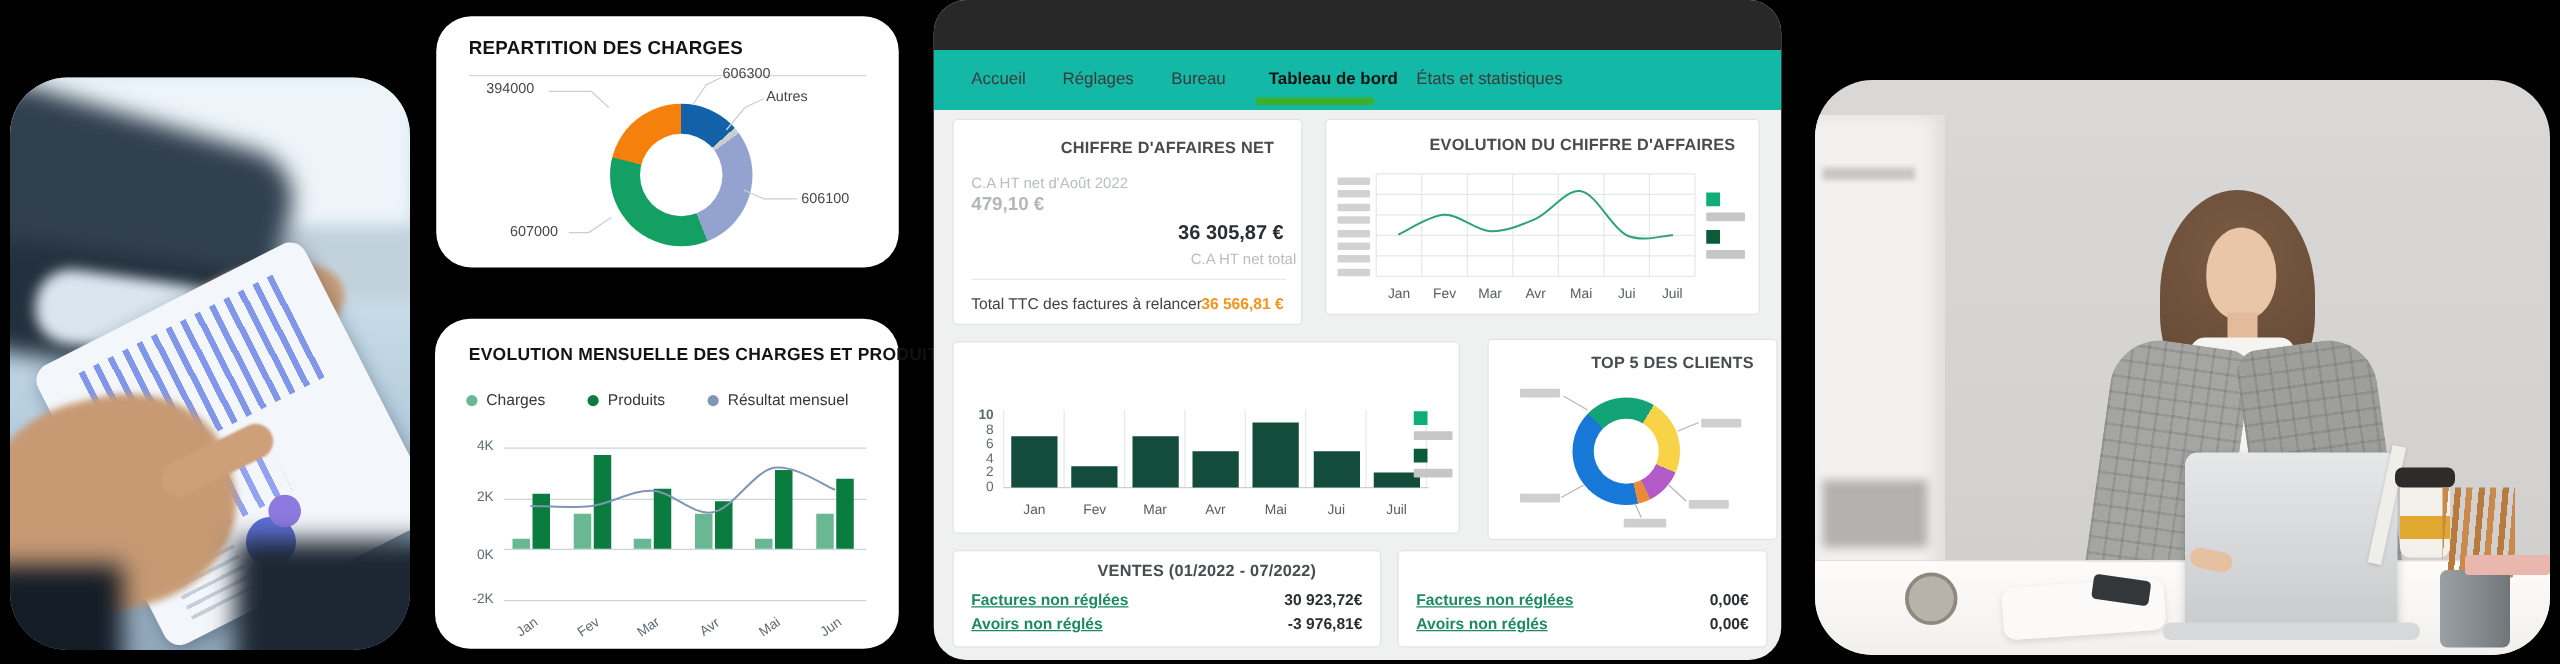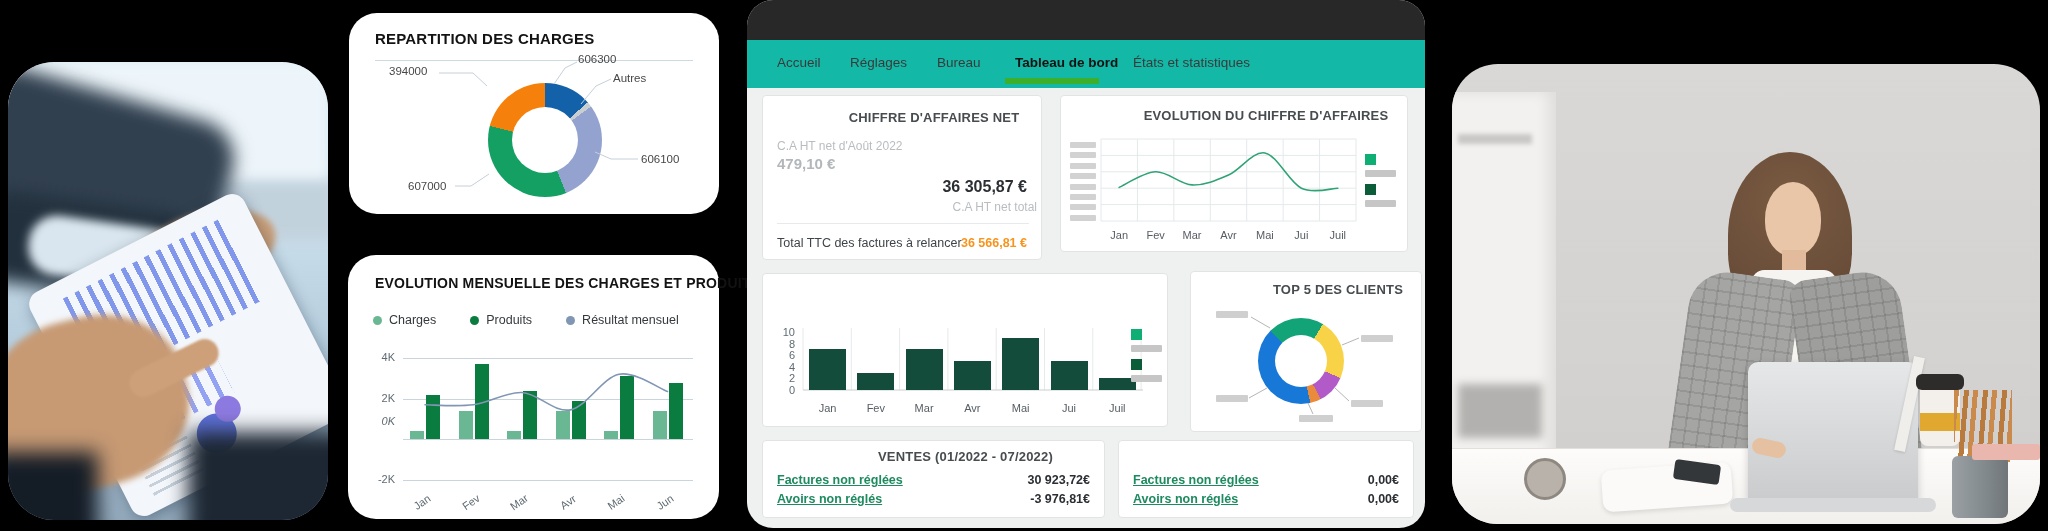--- a/index.html
+++ b/index.html
@@ -98,21 +98,21 @@
       <span>Produits</span>
       <span class="legend-dot" style="margin-left: 34px; background: rgb(128, 150, 180);" id="dot-resultat"></span>
       <span>Résultat mensuel</span>
     </div>
     <div class="plot" id="combo-plot" style="left:55px;top:103px;width:290px;height:122px;">
         <div class="hline" style="top: 0px;"></div>
         <div class="ytick" style="left: -40px; top: -7px;">4K</div>
         <div class="hline" style="top: 40.6667px;"></div>
         <div class="ytick" style="left: -40px; top: 33.6667px;">2K</div>
         <div class="hline" style="top: 81.3333px;"></div>
-        <div class="ytick" style="left: -40px; top: 57px; font-style: italic;">0K</div>
+        <div class="ytick" style="left: -40px; top: 80px;">0K</div>
         <div class="hline" style="top: 122px;"></div>
         <div class="ytick" style="left: -40px; top: 115px;">-2K</div>
         <div class="bar" style="left: 7px; width: 14px; top: 73.2px; height: 8.13333px; background: rgb(106, 184, 147);"></div>
         <div class="bar" style="left: 23px; width: 14px; top: 36.6px; height: 44.7333px; background: rgb(10, 124, 63);"></div>
         <div class="month-rot" style="left: 2px; top: 138px;">Jan</div>
         <div class="bar" style="left: 55.5px; width: 14px; top: 52.8667px; height: 28.4667px; background: rgb(106, 184, 147);"></div>
         <div class="bar" style="left: 71.5px; width: 14px; top: 6.1px; height: 75.2333px; background: rgb(10, 124, 63);"></div>
         <div class="month-rot" style="left: 50.5px; top: 138px;">Fev</div>
         <div class="bar" style="left: 104px; width: 14px; top: 73.2px; height: 8.13333px; background: rgb(106, 184, 147);"></div>
         <div class="bar" style="left: 120px; width: 14px; top: 32.5333px; height: 48.8px; background: rgb(10, 124, 63);"></div>
@@ -207,21 +207,21 @@
               <line x1="0" y1="2" x2="0" y2="64" stroke="#e6eaea" stroke-width="1"></line>
               <line x1="48.3" y1="2" x2="48.3" y2="64" stroke="#e6eaea" stroke-width="1"></line>
               <line x1="96.6" y1="2" x2="96.6" y2="64" stroke="#e6eaea" stroke-width="1"></line>
               <line x1="144.89999999999998" y1="2" x2="144.89999999999998" y2="64" stroke="#e6eaea" stroke-width="1"></line>
               <line x1="193.2" y1="2" x2="193.2" y2="64" stroke="#e6eaea" stroke-width="1"></line>
               <line x1="241.5" y1="2" x2="241.5" y2="64" stroke="#e6eaea" stroke-width="1"></line>
               <line x1="289.79999999999995" y1="2" x2="289.79999999999995" y2="64" stroke="#e6eaea" stroke-width="1"></line>
               <line x1="338.09999999999997" y1="2" x2="338.09999999999997" y2="64" stroke="#e6eaea" stroke-width="1"></line>
               <line x1="0" y1="64" x2="340" y2="64" stroke="#c9cfd2" stroke-width="1"></line>
             </svg>
-            <div class="ytick" style="left: -38px; top: 0px; width: 30px;">10</div>
+            <div class="ytick" style="left: -38px; top: 0px; width: 30px; font-weight: bold;">10</div>
             <div class="ytick" style="left: -38px; top: 11.6px; width: 30px;">8</div>
             <div class="ytick" style="left: -38px; top: 23.2px; width: 30px;">6</div>
             <div class="ytick" style="left: -38px; top: 34.8px; width: 30px;">4</div>
             <div class="ytick" style="left: -38px; top: 46.4px; width: 30px;">2</div>
             <div class="ytick" style="left: -38px; top: 58px; width: 30px;">0</div>
             <div class="bar" style="left: 6px; width: 37px; top: 23.4px; height: 40.6px; background: rgb(19, 76, 59);"></div>
             <div class="bar" style="left: 54.3px; width: 37px; top: 46.6px; height: 17.4px; background: rgb(19, 76, 59);"></div>
             <div class="bar" style="left: 102.6px; width: 37px; top: 23.4px; height: 40.6px; background: rgb(19, 76, 59);"></div>
             <div class="bar" style="left: 150.9px; width: 37px; top: 35px; height: 29px; background: rgb(19, 76, 59);"></div>
             <div class="bar" style="left: 199.2px; width: 37px; top: 11.8px; height: 52.2px; background: rgb(19, 76, 59);"></div>

